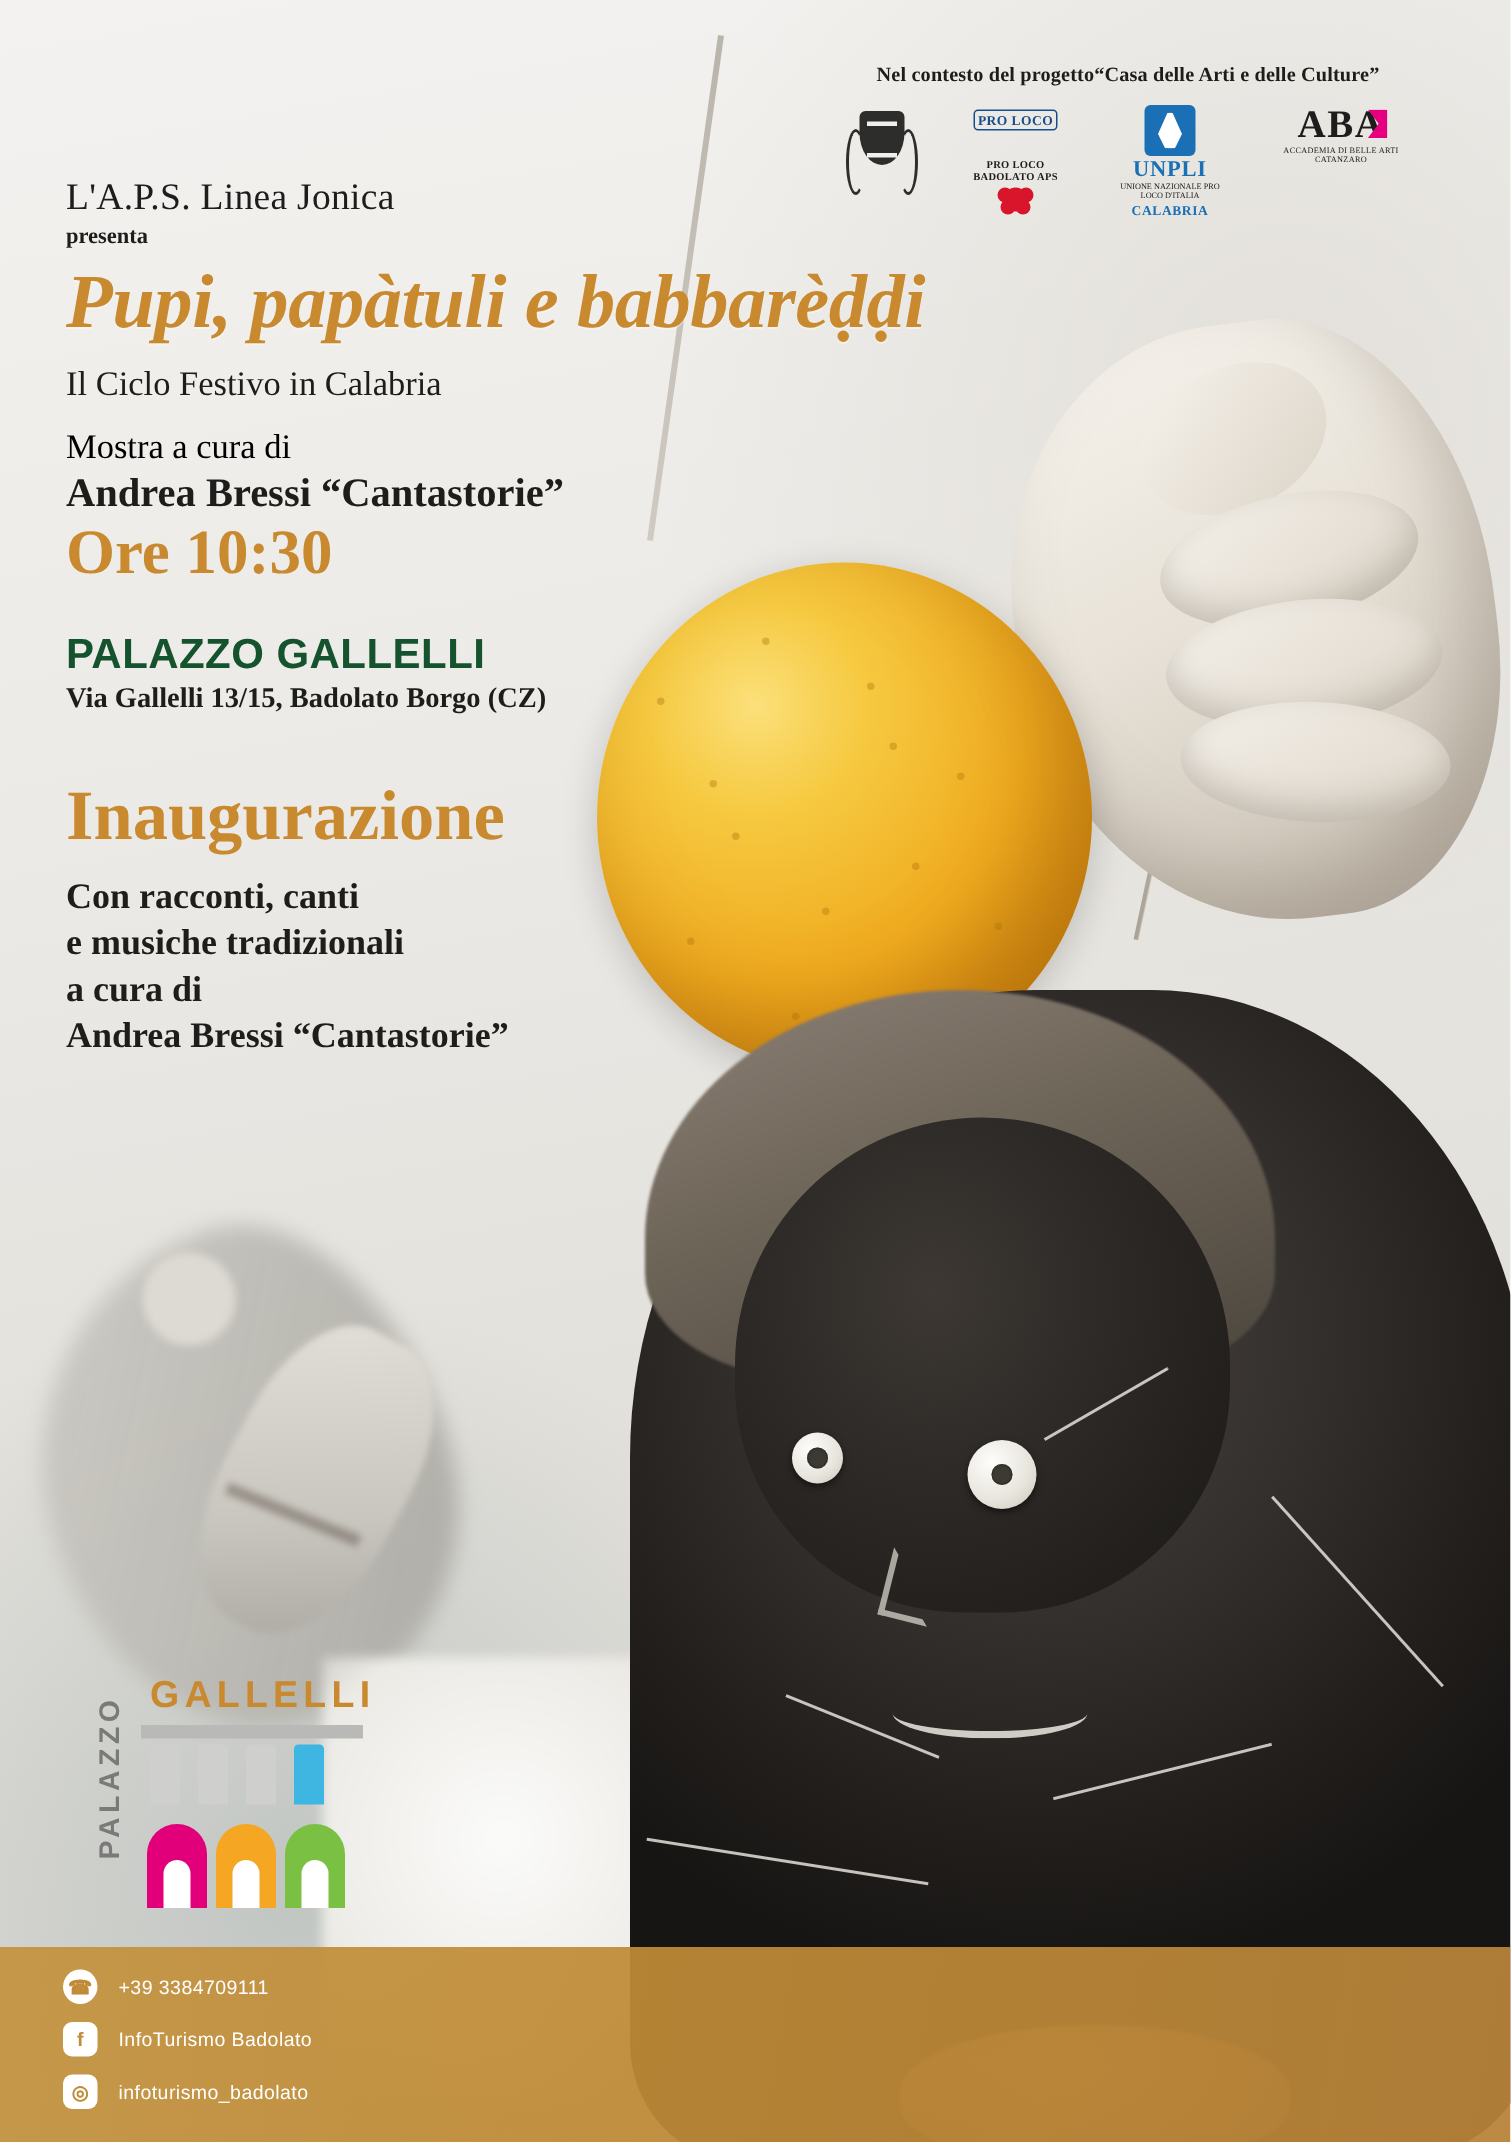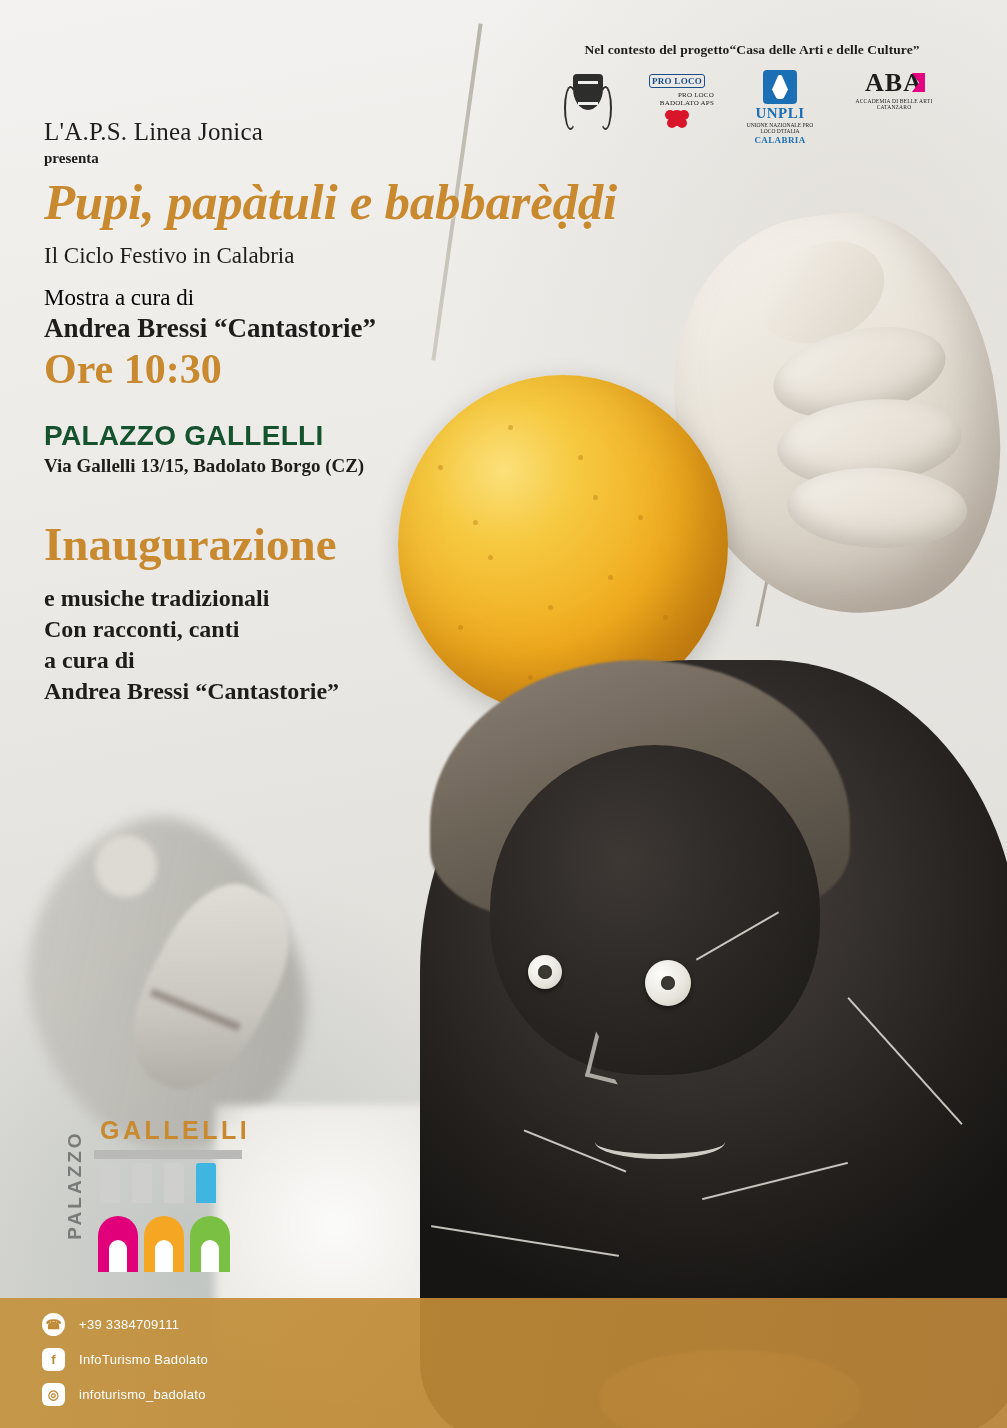--- a/index.html
+++ b/index.html
@@ -243,21 +243,21 @@
   }
   .crest .wreath-l { left: 2px; border-right-color: transparent; }
   .crest .wreath-r { right: 2px; border-left-color: transparent; }
 
   
   .proloco { width: 74px; text-align: center; }
   .proloco .pl-top {
     font-size: 9px; font-weight: bold; color: #1a4e8a; letter-spacing: .3px;
     border: 1px solid #1a4e8a; border-radius: 3px; padding: 1px 2px; display: inline-block;
   }
-  .proloco .pl-sub { font-size: 7px; font-weight: normal; color: #1d1d1b; margin-top: 3px; letter-spacing: .2px; text-align: right; }
+  .proloco .pl-sub { font-size: 7px; font-weight: bold; color: #1d1d1b; margin-top: 18px; letter-spacing: .2px; }
   .proloco .pl-flower {
     width: 16px; height: 16px; margin: 3px auto 0; border-radius: 50%;
     background: #d8152a;
     box-shadow: -7px -3px 0 -3px #d8152a, 7px -3px 0 -3px #d8152a, -5px 5px 0 -3px #d8152a, 5px 5px 0 -3px #d8152a;
   }
 
   
   .unpli { width: 80px; text-align: center; }
   .unpli .un-mark {
     width: 34px; height: 34px; margin: 0 auto 2px;
@@ -473,22 +473,22 @@
     <div class="presenta">presenta</div>
     <div class="title">Pupi, papàtuli e babbarèḍḍi</div>
     <div class="subtitle1">Il Ciclo Festivo in Calabria</div>
     <div class="curator-label">Mostra a cura di</div>
     <div class="curator-name">Andrea Bressi “Cantastorie”</div>
     <div class="time">Ore 10:30</div>
     <div class="venue">PALAZZO GALLELLI</div>
     <div class="address">Via Gallelli 13/15, Badolato Borgo (CZ)</div>
     <div class="inaug">Inaugurazione</div>
     <div class="desc">
+      <div>Con racconti, canti</div>
       <div>e musiche tradizionali</div>
-      <div>Con racconti, canti</div>
       <div>a cura di</div>
       <div>Andrea Bressi “Cantastorie”</div>
     </div>
   </div>
 
   <div class="gallelli">
     <div class="g-word">GALLELLI</div>
     <div class="p-word">PALAZZO</div>
     <div class="building">
       <div class="b-top"></div>

